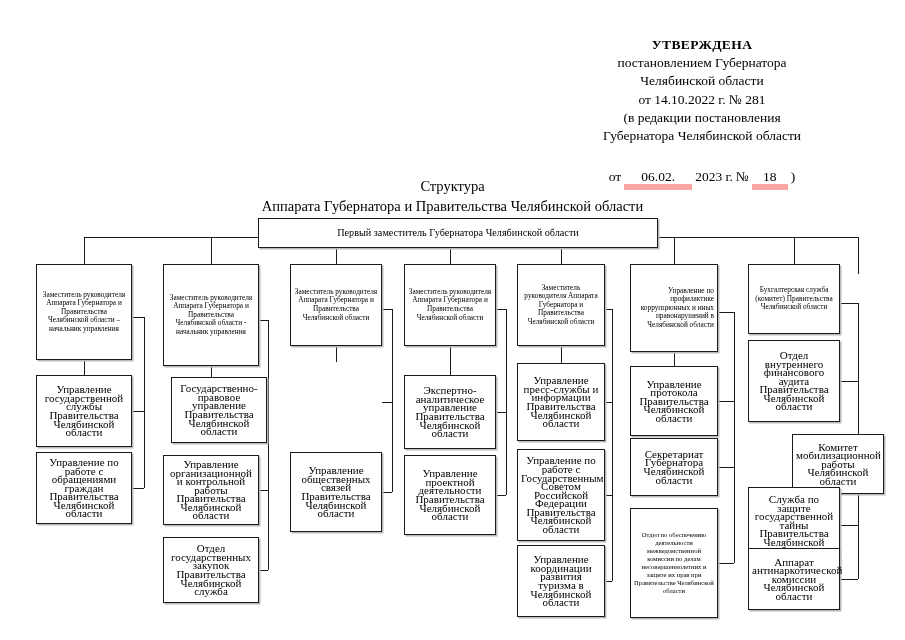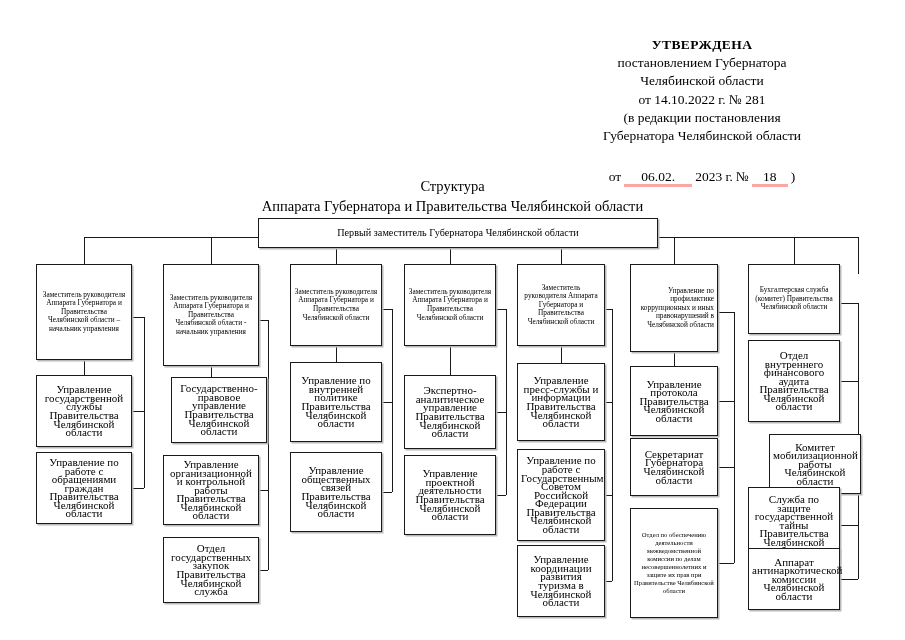--- a/index.html
+++ b/index.html
@@ -9,21 +9,21 @@
     color:#000;overflow:hidden;position:relative;
   }
   #sheet{position:absolute;left:0;top:0;width:905px;height:576px;}
 
   
   .hdr{position:absolute;right:38px;top:36px;width:330px;text-align:center;
        font-size:13.5px;line-height:18.2px;}
   .hdr .bold{font-weight:bold;letter-spacing:.4px;}
   .hdr .lastline{display:flex;justify-content:center;align-items:baseline;
        gap:3px;white-space:nowrap;}
-  .ul{border-bottom:3px solid #fca5a5;display:inline-block;text-align:center;
+  .ul{border-bottom:6px solid #fca5a5;display:inline-block;text-align:center;
       padding:0 3px;line-height:15px;}
   .u1{min-width:62px;}
   .u2{min-width:30px;margin-top:24px;}
 
   
   .title{position:absolute;left:0;top:176px;width:905px;text-align:center;
       font-size:14.5px;line-height:20px;}
 
   
   #chart{position:absolute;left:0;top:0;width:905px;height:640px;}
@@ -105,23 +105,20 @@
       <div class="ln v" style="left: 211px; top: 366px; width: 1px; height: 11px;"></div>
       <div class="ln h" style="left: 259px; top: 320px; width: 9px; height: 1px;"></div>
       <div class="ln v" style="left: 268px; top: 320px; width: 1px; height: 250px;"></div>
       <div class="ln h" style="left: 259px; top: 410px; width: 9px; height: 1px;"></div>
       <div class="ln h" style="left: 259px; top: 490px; width: 9px; height: 1px;"></div>
       <div class="ln h" style="left: 259px; top: 570px; width: 9px; height: 1px;"></div>
       <div class="ln v" style="left: 336px; top: 237px; width: 1px; height: 27px;"></div>
       <div class="box head" style="left: 290px; top: 264px; width: 92px; height: 82px;">
         <span>Заместитель руководителя Аппарата Губернатора и Правительства Челябинской области</span>
       </div>
-      <div class="box unit" style="left: 290px; top: 362px; width: 92px; height: 80px;">
-        <span>Управление по внутренней политике Правительства Челябинской области</span>
-      </div>
       <div class="box unit" style="left: 290px; top: 452px; width: 92px; height: 80px;">
         <span>Управление общественных связей Правительства Челябинской области</span>
       </div>
       <div class="ln v" style="left: 336px; top: 346px; width: 1px; height: 16px;"></div>
       <div class="ln h" style="left: 382px; top: 309px; width: 10px; height: 1px;"></div>
       <div class="ln v" style="left: 392px; top: 309px; width: 1px; height: 183px;"></div>
       <div class="ln h" style="left: 382px; top: 402px; width: 10px; height: 1px;"></div>
       <div class="ln h" style="left: 382px; top: 492px; width: 10px; height: 1px;"></div>
       <div class="ln v" style="left: 450px; top: 237px; width: 1px; height: 27px;"></div>
       <div class="box head" style="left: 404px; top: 264px; width: 92px; height: 82px;">
@@ -176,21 +173,21 @@
       <div class="ln h" style="left: 718px; top: 401px; width: 16px; height: 1px;"></div>
       <div class="ln h" style="left: 718px; top: 467px; width: 16px; height: 1px;"></div>
       <div class="ln h" style="left: 718px; top: 563px; width: 16px; height: 1px;"></div>
       <div class="ln v" style="left: 794px; top: 237px; width: 1px; height: 27px;"></div>
       <div class="box head" style="left: 748px; top: 264px; width: 92px; height: 70px;">
         <span>Бухгалтерская служба (комитет) Правительства Челябинской области</span>
       </div>
       <div class="box unit" style="left: 748px; top: 340px; width: 92px; height: 82px;">
         <span>Отдел внутреннего финансового аудита Правительства Челябинской области</span>
       </div>
-      <div class="box unit" style="left: 769px; top: 434px; width: 92px; height: 60px;">
+      <div class="box unit" style="left: 792px; top: 434px; width: 92px; height: 60px;">
         <span>Комитет мобилизационной работы Челябинской области</span>
       </div>
       <div class="box unit" style="left: 748px; top: 487px; width: 92px; height: 76px;">
         <span>Служба по защите государственной тайны Правительства Челябинской области</span>
       </div>
       <div class="box unit" style="left: 748px; top: 548px; width: 92px; height: 62px;">
         <span>Аппарат антинаркотической комиссии Челябинской области</span>
       </div>
       <div class="ln h" style="left: 840px; top: 303px; width: 18px; height: 1px;"></div>
       <div class="ln v" style="left: 858px; top: 303px; width: 1px; height: 276px;"></div>

